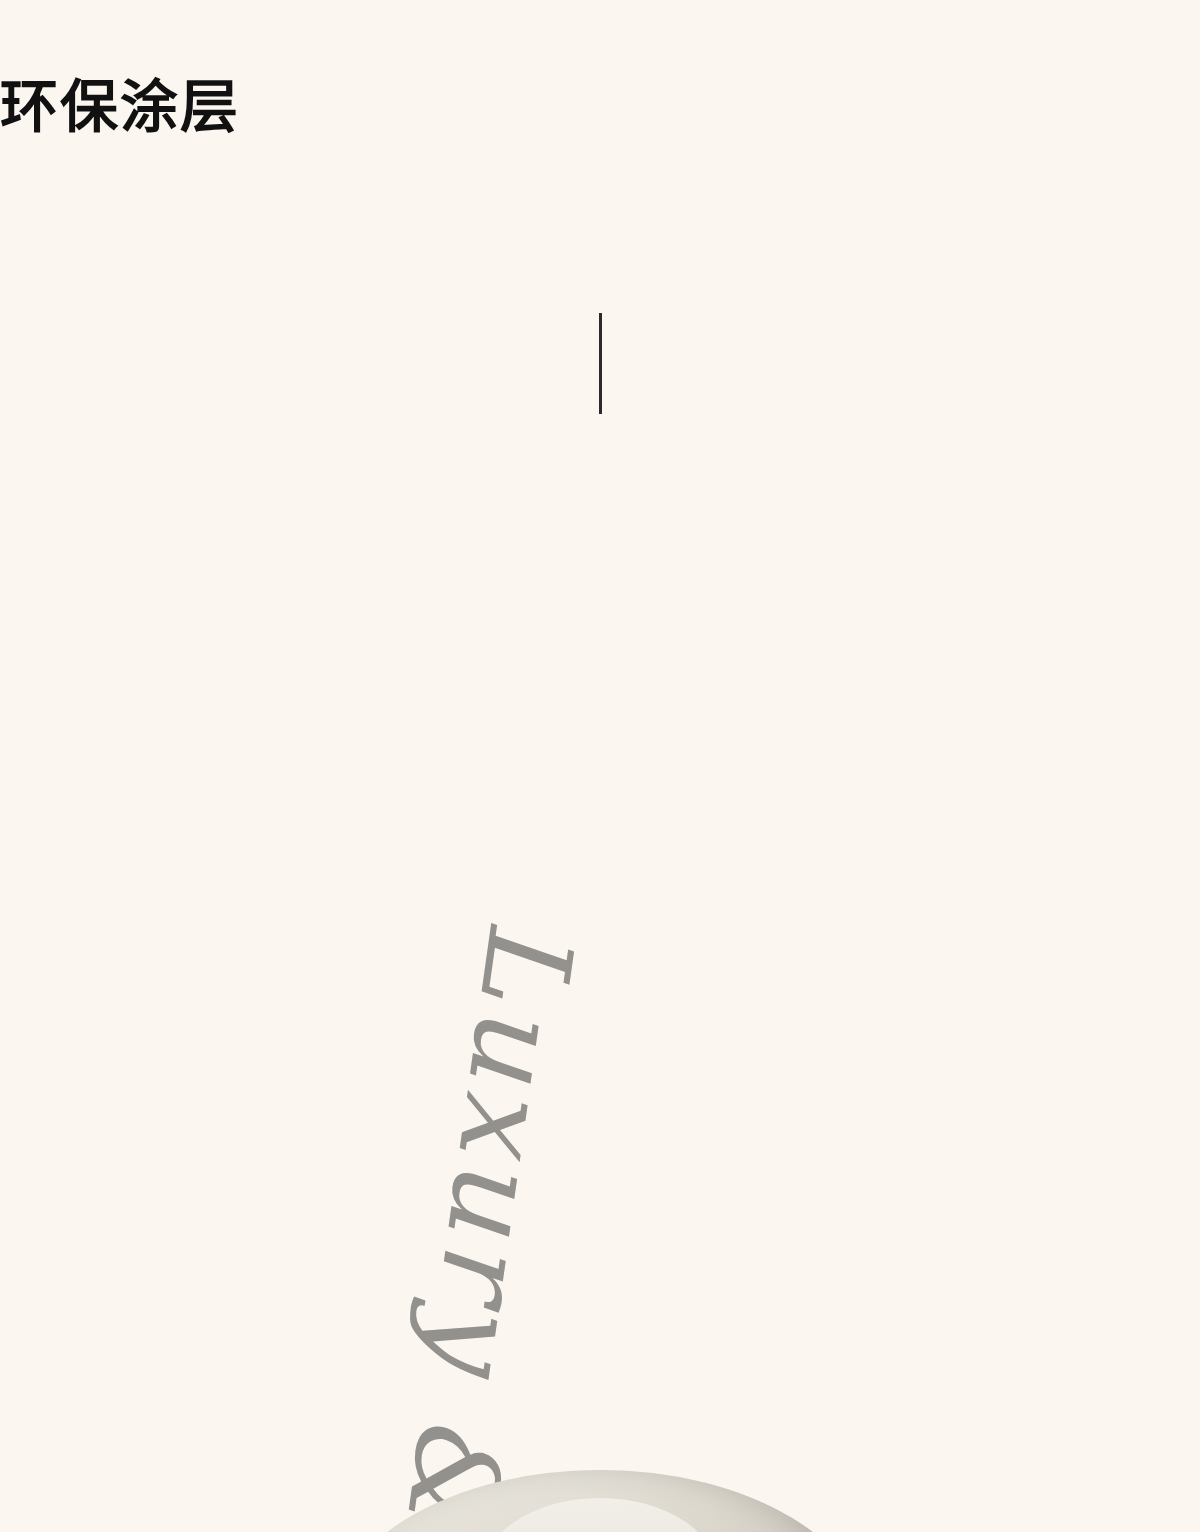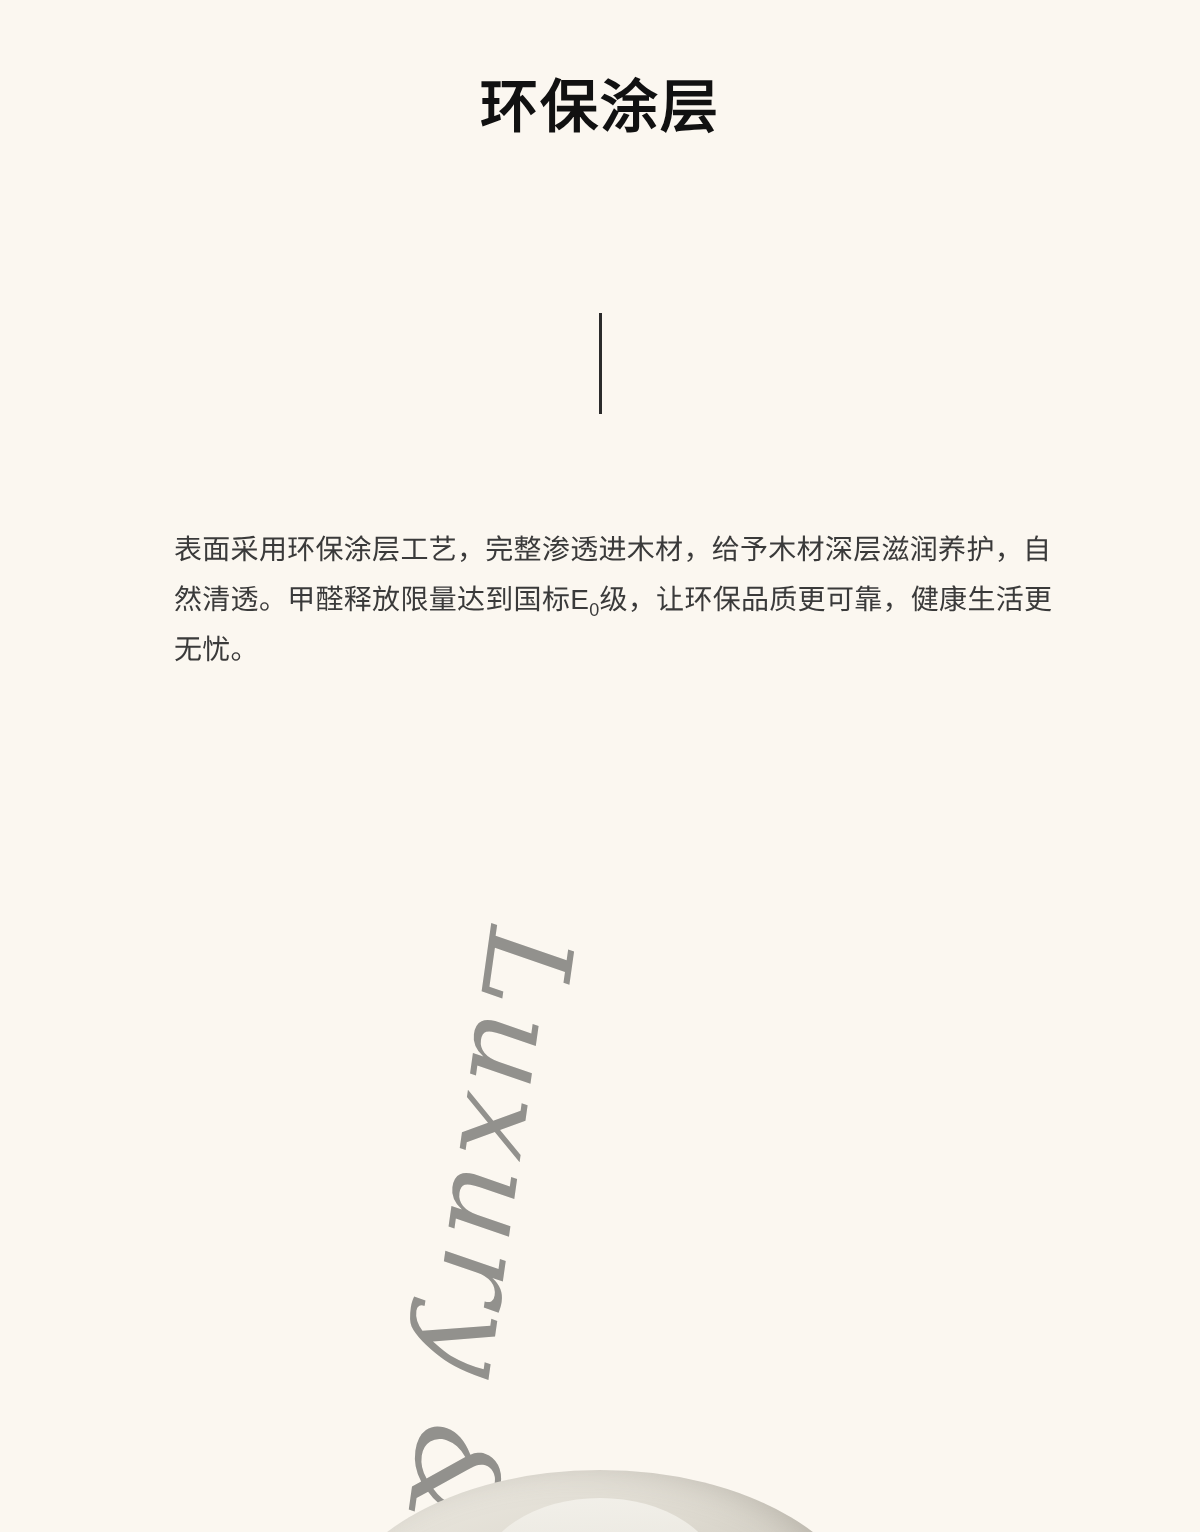--- a/index.html
+++ b/index.html
@@ -24,21 +24,20 @@
     background: #fbf7f0;
     overflow: hidden;
   }
 
   
   .headline {
     position: absolute;
     top: 62px;
     left: 0;
     width: 1200px;
-    text-align: center;
   }
   .headline-line {
     font-size: 58px;
     font-weight: bold;
     letter-spacing: 2px;
     line-height: 1.55;
     color: #111111;
   }
 
   
@@ -120,21 +119,20 @@
 <body>
 
 <div class="page">
 
   <div class="headline">
     <div class="headline-line">环保涂层</div>
   </div>
 
   <div class="divider"></div>
 
-  <p class="body-copy"><span>表面采用环保涂层工艺，完整渗透进木材，给予木材深层滋润养护，自然清透。甲醛释放限量达到国标E</span><span class="sub">0</span><span>级，让环保品质更可靠，健康生活更无忧。</span></p>
 
   <div class="script-wrap">
     <div class="script-text">Luxury &amp;</div>
   </div>
 
   <div class="product-shape">
     <div class="product-shape-inner"></div>
   </div>
 
 </div>

